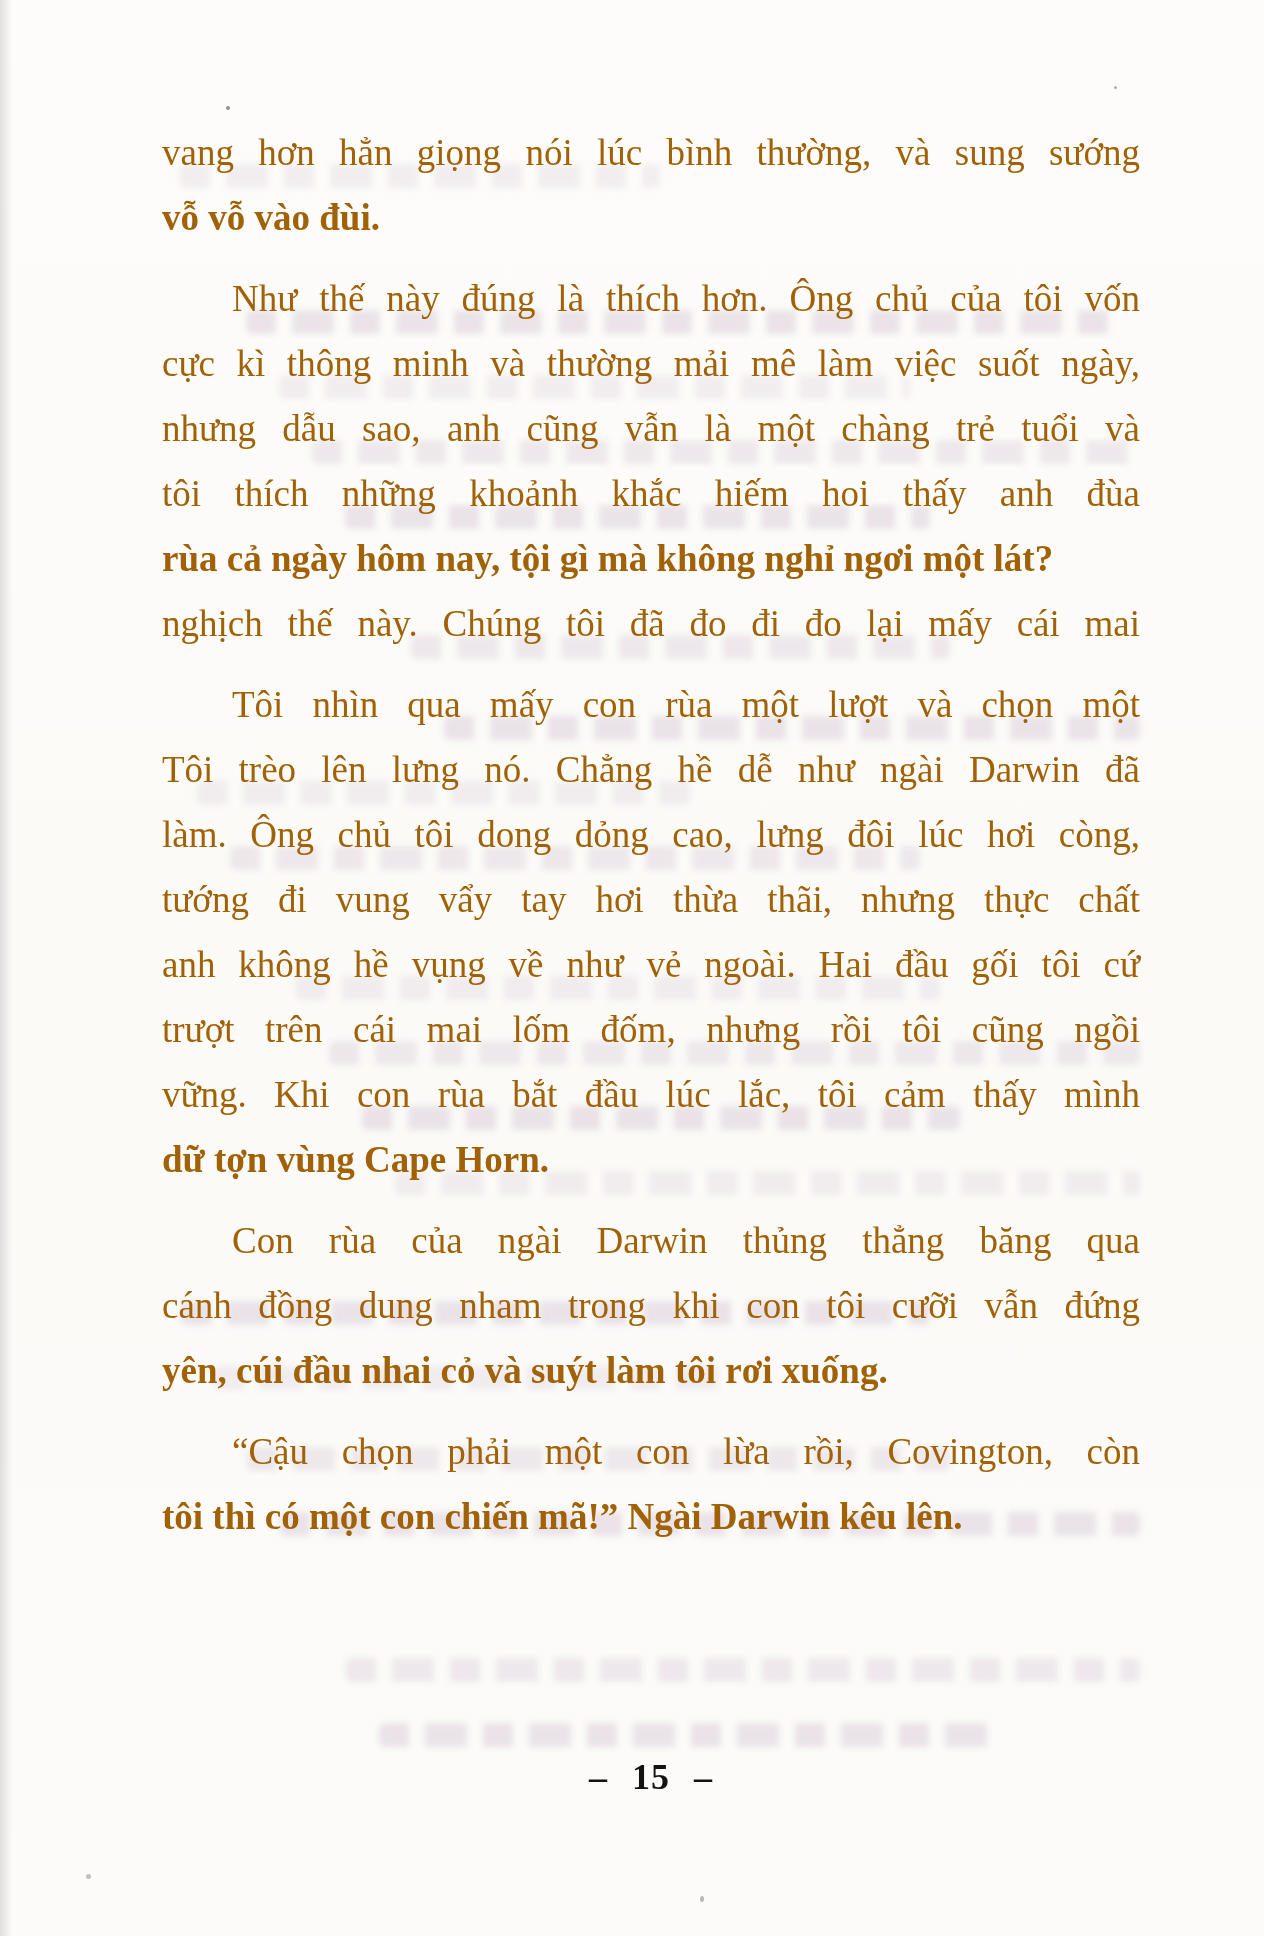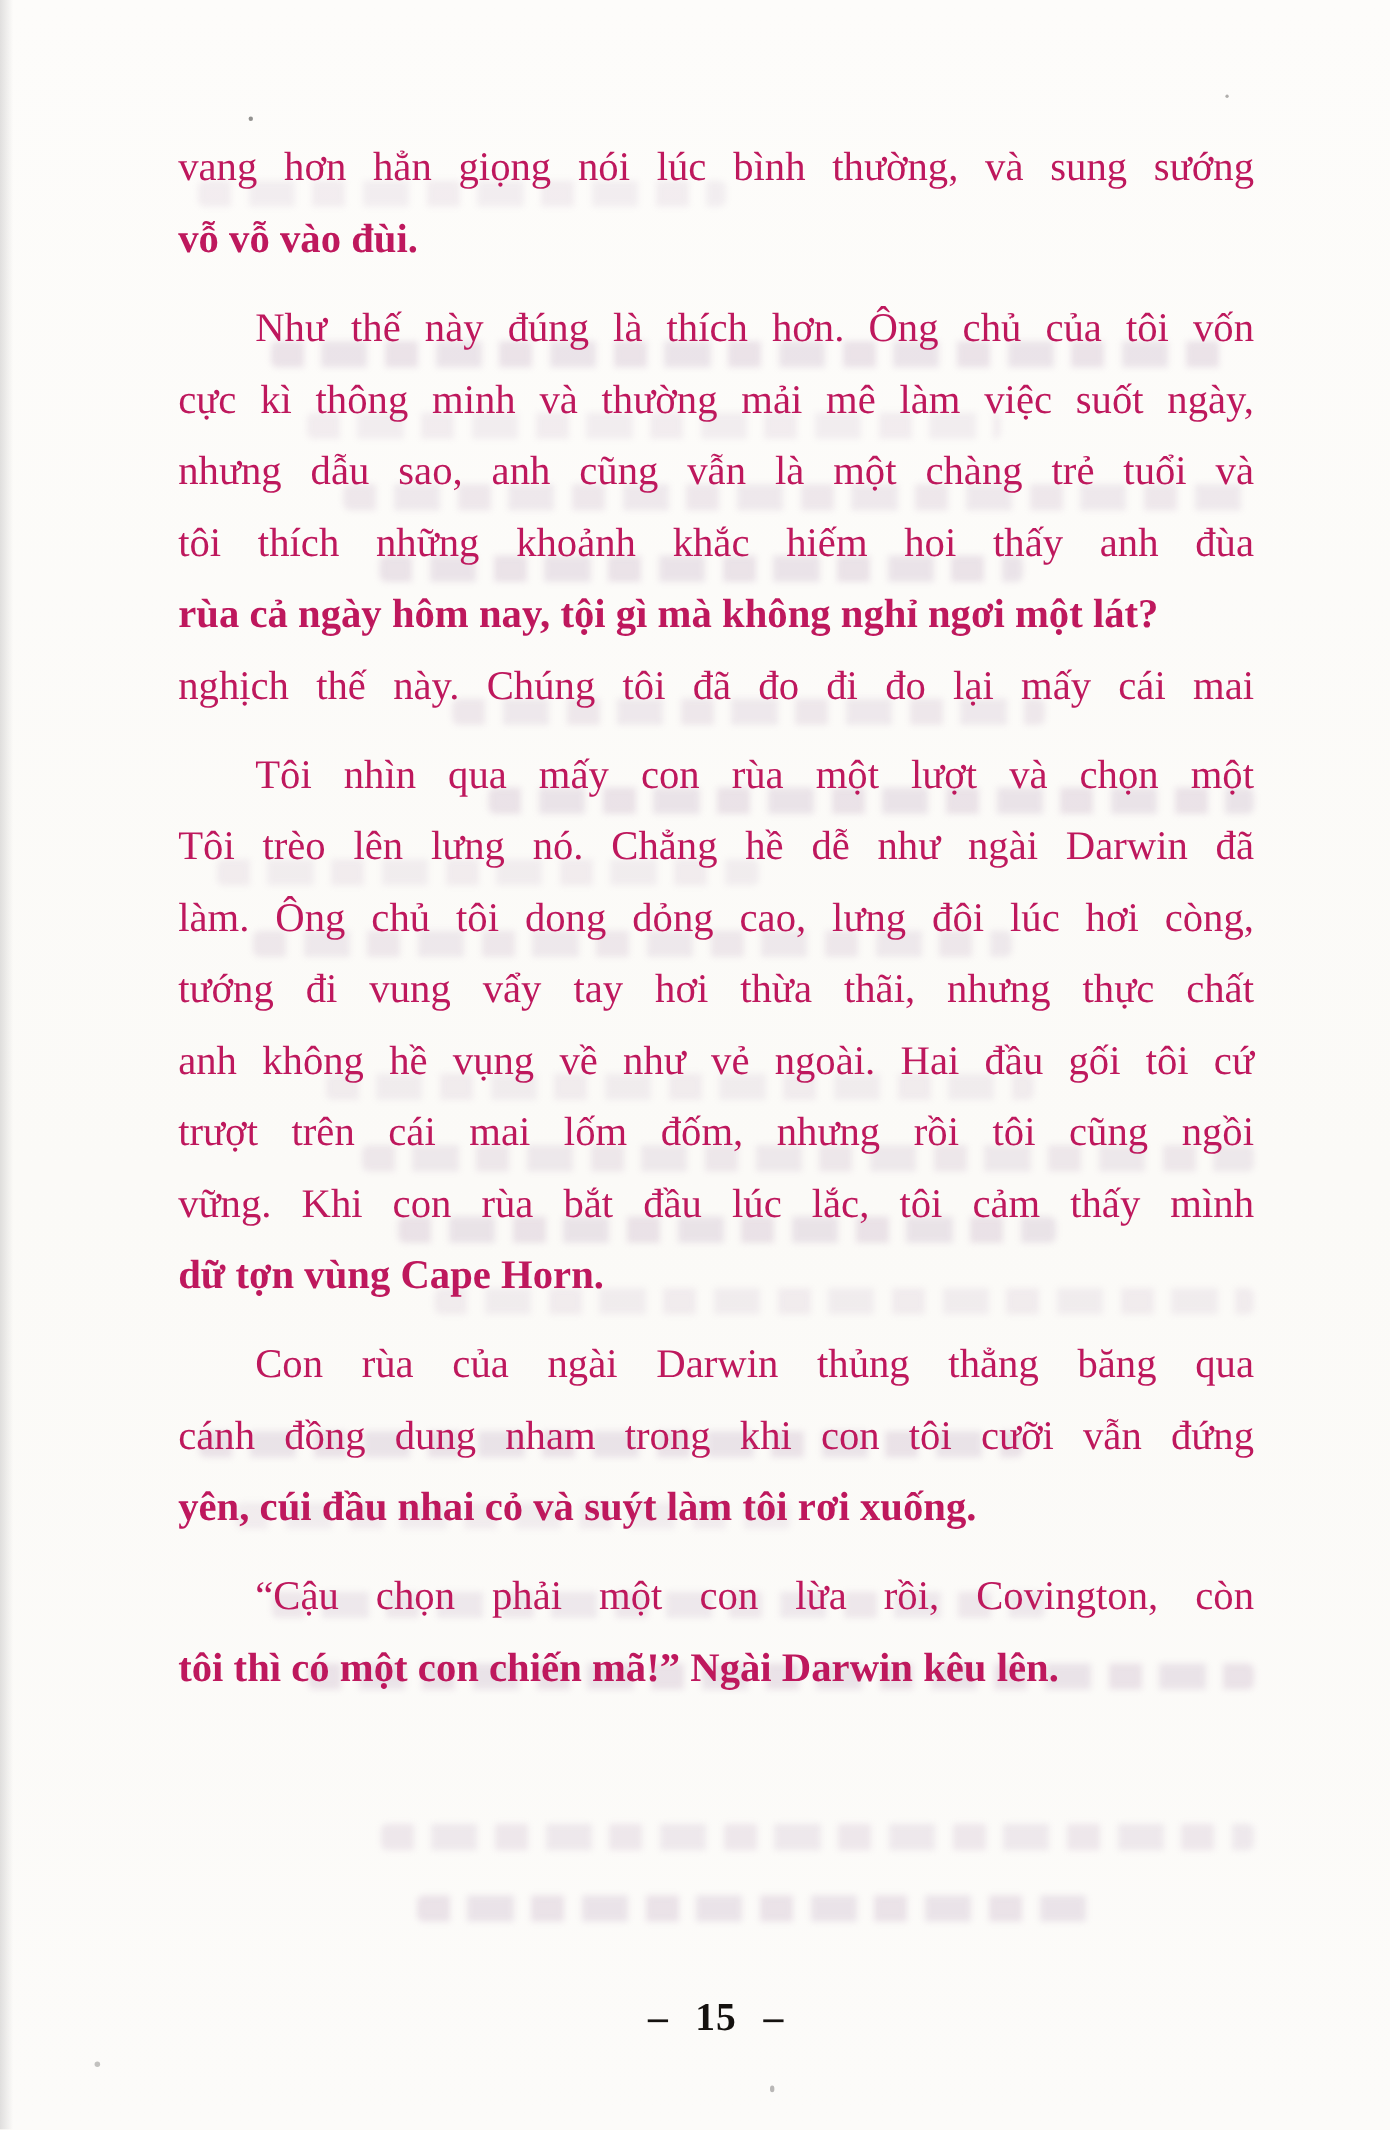--- a/index.html
+++ b/index.html
@@ -46,40 +46,40 @@
     position: absolute;
     border-radius: 50%;
     background: #3c3a38;
   }
   .text-column {
     position: absolute;
     left: 162px;
     top: 0;
     width: 978px;
     padding-top: 120px;
-    color: #be185d;
+    color: #a16207;
     font-size: 37px;
     line-height: 65px;
   }
   .paragraph { margin: 0; }
   .paragraph + .paragraph { margin-top: 16px; }
   .text-line {
     text-align: justify;
     text-align-last: justify;
   }
   .text-line.last {
     text-align: left;
     text-align-last: auto;
     font-weight: bold;
   }
   .text-line.indent { text-indent: 70px; }
   .text-line em { font-style: italic; }
   .folio {
     position: absolute;
-    top: 1812px;
+    top: 1756px;
     left: 162px;
     width: 978px;
     text-align: center;
     font-size: 36px;
     font-weight: bold;
     color: #15120f;
     word-spacing: 14px;
     letter-spacing: 1px;
   }
 </style>

